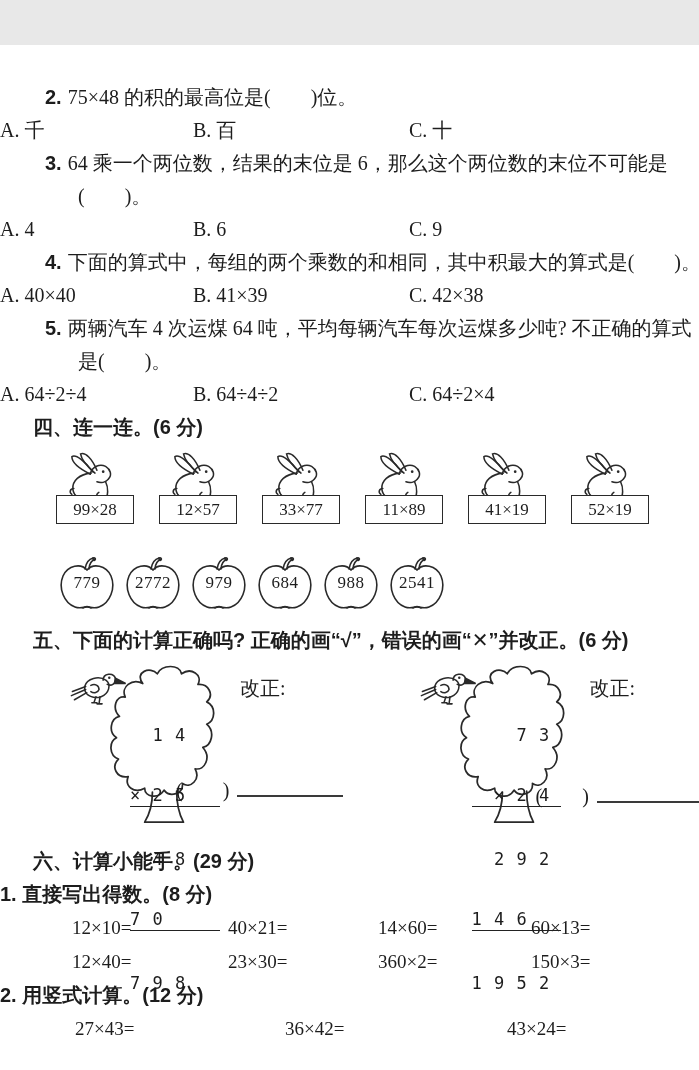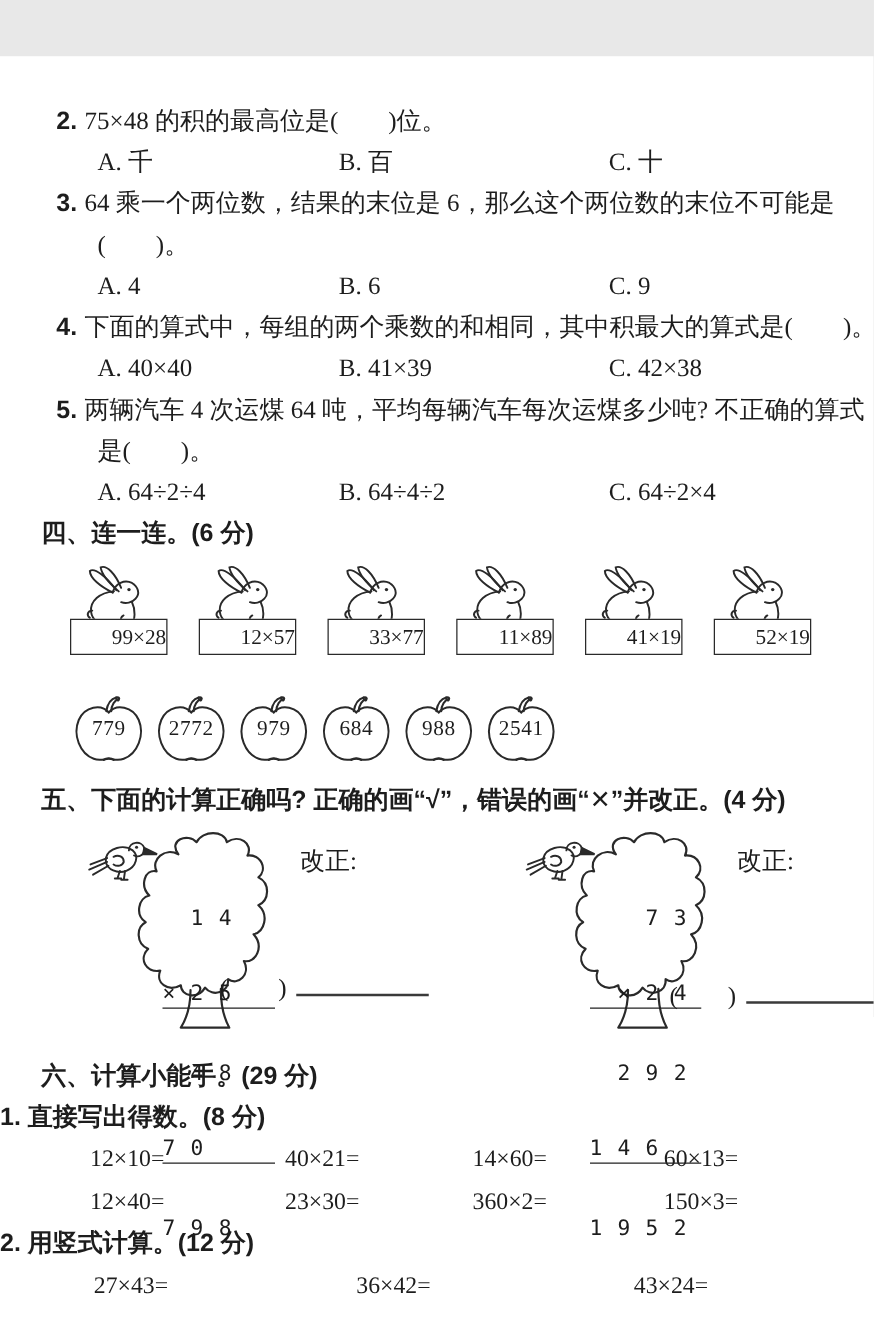--- a/index.html
+++ b/index.html
@@ -11,31 +11,31 @@
     font-family:"Liberation Serif","DejaVu Serif",serif;
     font-size:20px;
     overflow:hidden;
     box-sizing:border-box;
     padding-top:36px;
     margin-top:45px;
   }
   .qline{line-height:33px;padding-left:45px;white-space:nowrap;}
   .qline .qnum{font-weight:bold;font-family:"Liberation Sans","DejaVu Sans",sans-serif;padding-right:6px;}
   .qline.cont{padding-left:78px;}
-  .opts{display:grid;grid-template-columns:193px 216px 1fr;padding-left:78px;line-height:33px;white-space:nowrap;}
+  .opts{display:grid;grid-template-columns:193px 216px 1fr;line-height:33px;white-space:nowrap;}
   .sec-title{font-weight:bold;font-family:"Liberation Sans","DejaVu Sans",sans-serif;line-height:33px;padding-left:33px;white-space:nowrap;}
   .sub-title{font-weight:bold;font-family:"Liberation Sans","DejaVu Sans",sans-serif;line-height:33px;white-space:nowrap;}
 
   
   .match-row{display:flex;justify-content:space-between;padding:0 42px 0 48px;}
   .rabbit-cell{width:94px;display:flex;flex-direction:column;align-items:center;margin-top:6px;}
   .rabbit-cell svg{display:block;}
   .expr-box{
     margin-top:-7px;border:1.6px solid #2a2a2a;background:#fff;
-    width:76px;height:27px;line-height:27px;text-align:right;
+    width:76px;height:27px;line-height:27px;text-align:center;
     font-size:17px;white-space:nowrap;
   }
   .apple-row{display:flex;justify-content:flex-start;padding:0 48px 0 54px;margin-top:32px;}
   .apple-cell{position:relative;width:66px;height:56px;}
   .apple-cell svg{position:absolute;left:0;top:0;}
   .apple-num{
     position:absolute;left:0;top:17px;width:100%;text-align:center;
     font-size:17px;letter-spacing:.5px;
   }
 
@@ -222,21 +222,21 @@
       <div class="apple-num">988</div>
     </div>
     <div class="apple-cell">
       <svg width="66" height="58">
           <use href="#sym-apple"></use>
         </svg>
       <div class="apple-num">2541</div>
     </div>
   </div>
 
-  <div class="sec-title" style="margin-top:12px;">五、下面的计算正确吗? 正确的画“√”，错误的画“✕”并改正。(4 分)</div>
+  <div class="sec-title" style="margin-top:12px;">五、下面的计算正确吗? 正确的画“√”，错误的画“✕”并改正。(6 分)</div>
 
   <div class="tree-row">
     <div class="check-problem">
       <svg class="bird" width="60" height="43">
           <use href="#sym-bird"></use>
         </svg>
       <svg class="tree" width="128" height="163">
           <use href="#sym-tree"></use>
         </svg>
       <div class="vmath">

